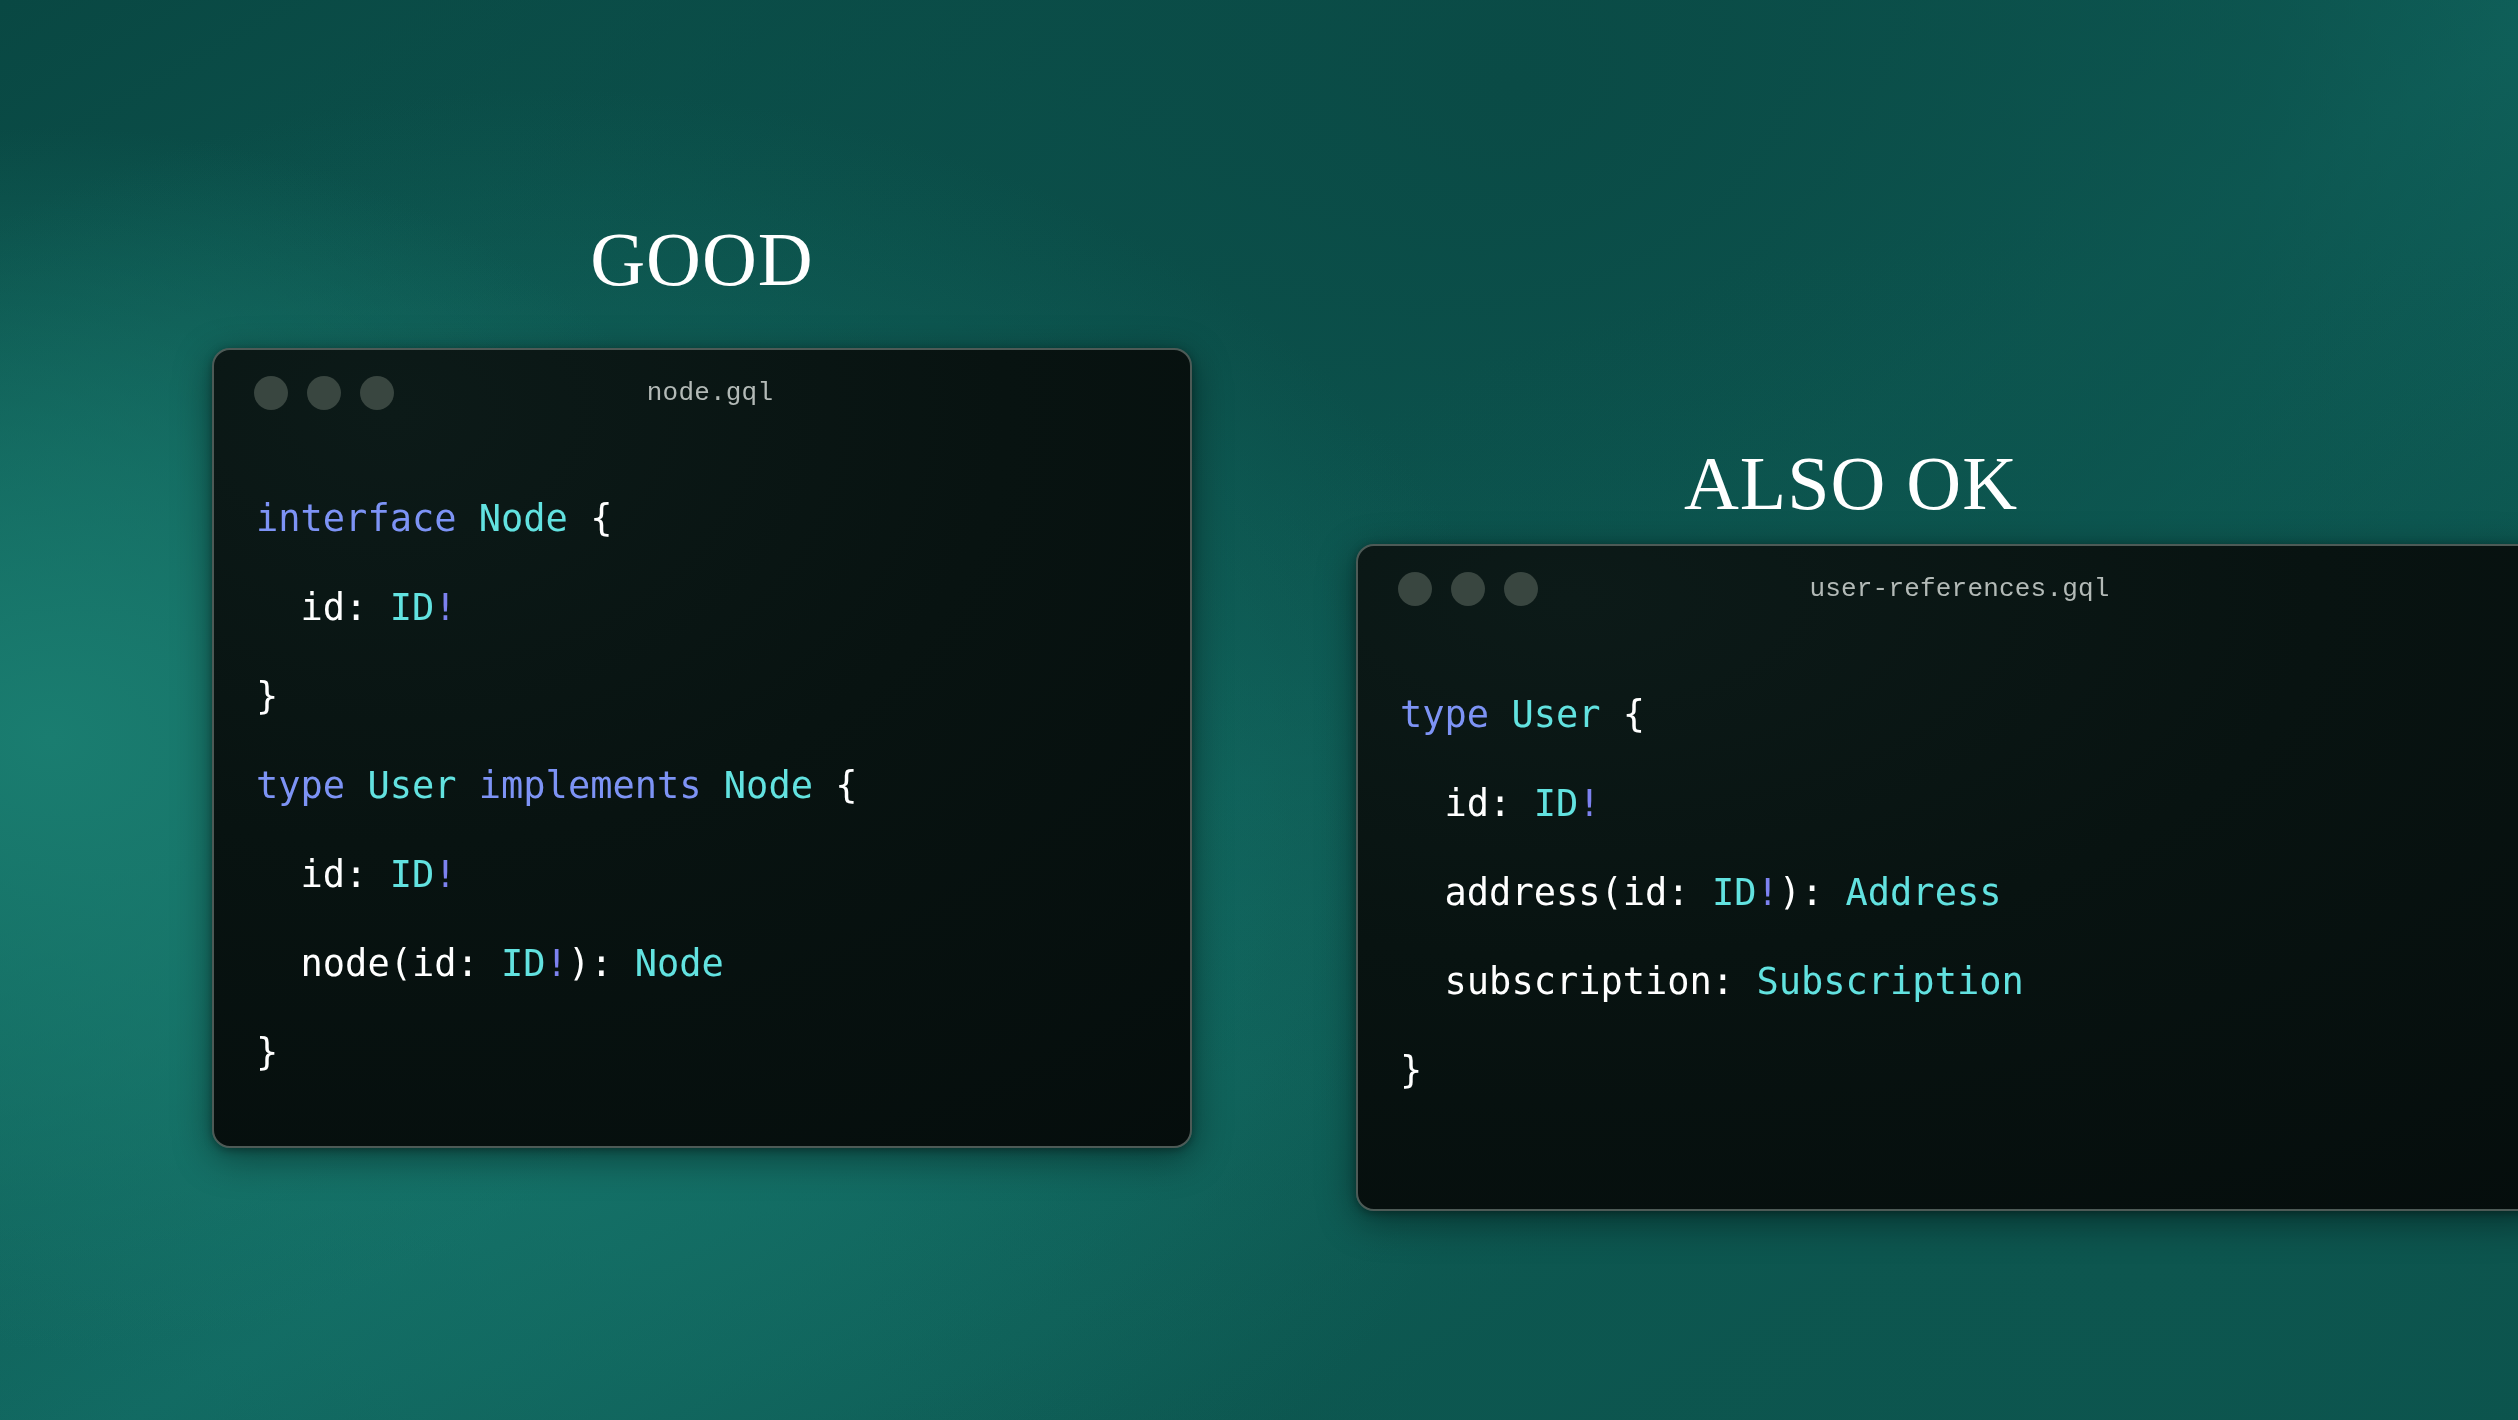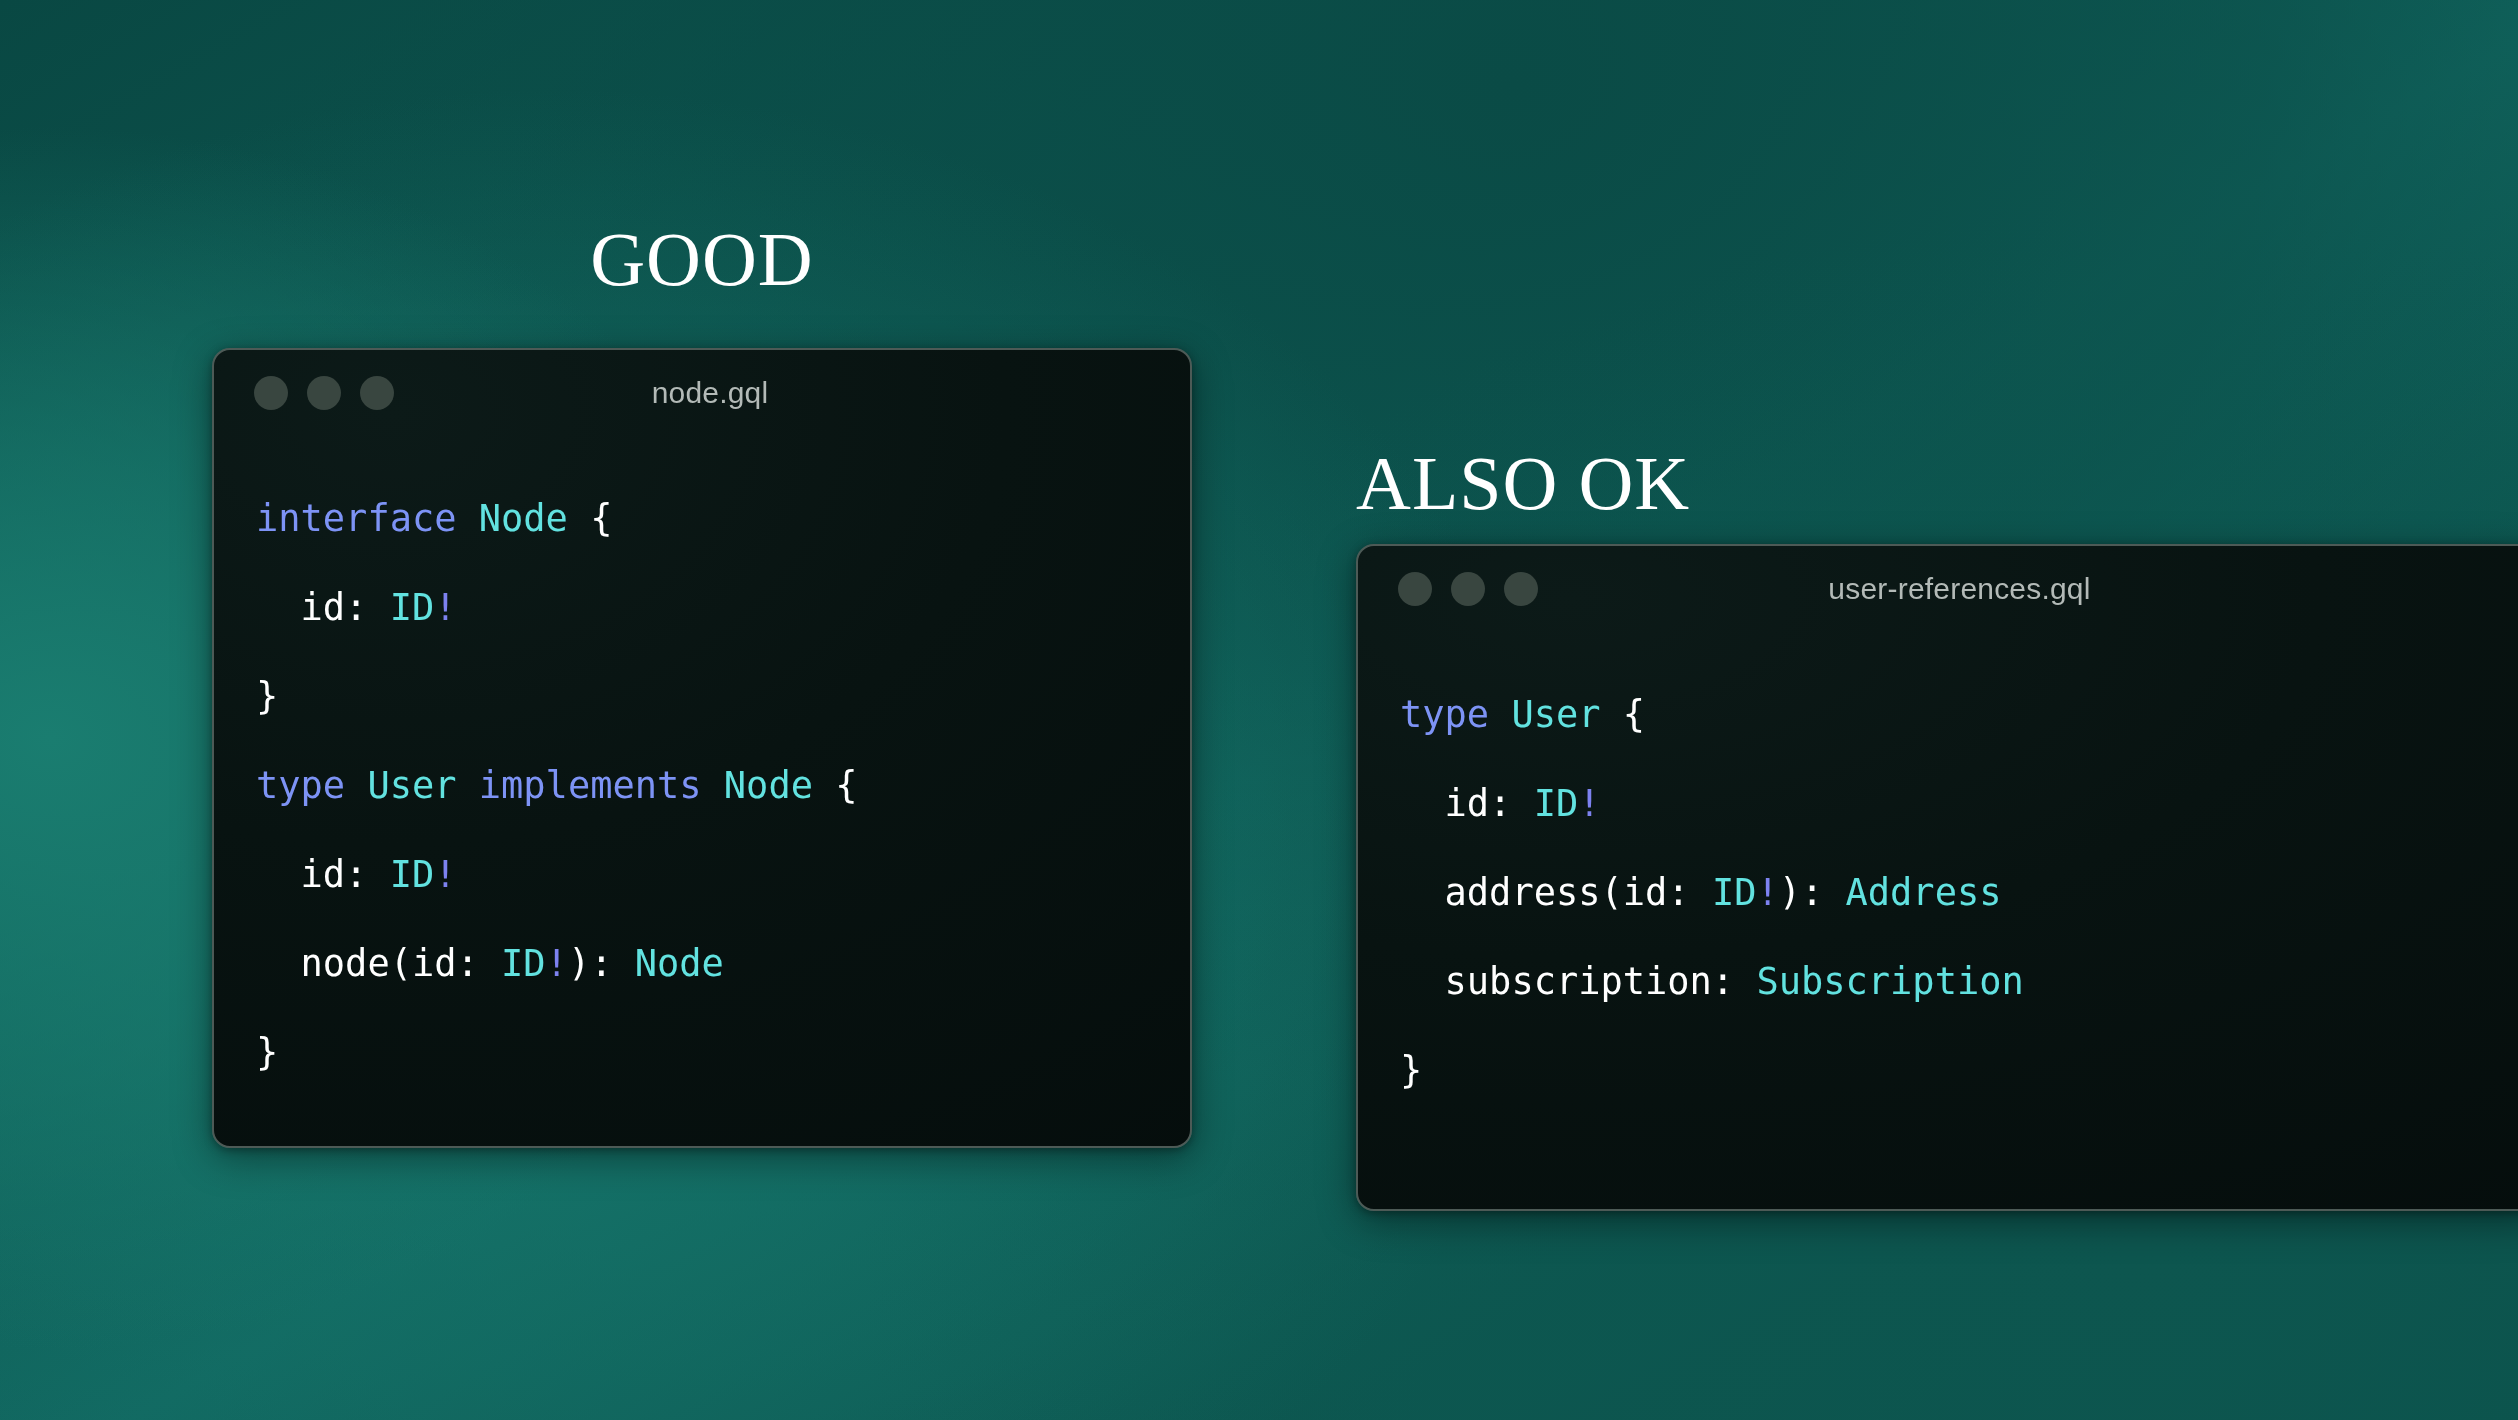--- a/index.html
+++ b/index.html
@@ -54,22 +54,22 @@
     height: 34px;
     border-radius: 50%;
     background: #394640;
   }
   .win-title {
     position: absolute;
     left: 0;
     right: 0;
     text-align: center;
     color: #b3bab7;
-    font-size: 30px;
-    font-family: Liberation Sans, sans-serif;
+    font-size: 26px;
+    font-family: Liberation Mono, monospace;
     letter-spacing: 0.2px;
     pointer-events: none;
     padding-left: 16px;
   }
 
   .code {
     font-family: "DejaVu Sans Mono", "Liberation Mono", monospace;
     font-size: 37px;
     line-height: 1.26;
     white-space: pre;
@@ -103,21 +103,21 @@
   #heading-good {
     left: 212px; top: 216px; width: 980px;
     text-align: center;
   }
   #window-also-ok {
     left: 1356px; top: 544px;
     width: 1191px; height: 667px;
   }
   #heading-also-ok {
     left: 1356px; top: 440px; width: 990px;
-    text-align: left;
+    text-align: center;
   }
 </style>
 </head>
 <body>
 
 <div id="backdrop"></div>
 
 <div class="heading" id="heading-good">GOOD</div>
 
 <div class="window" id="window-good">

